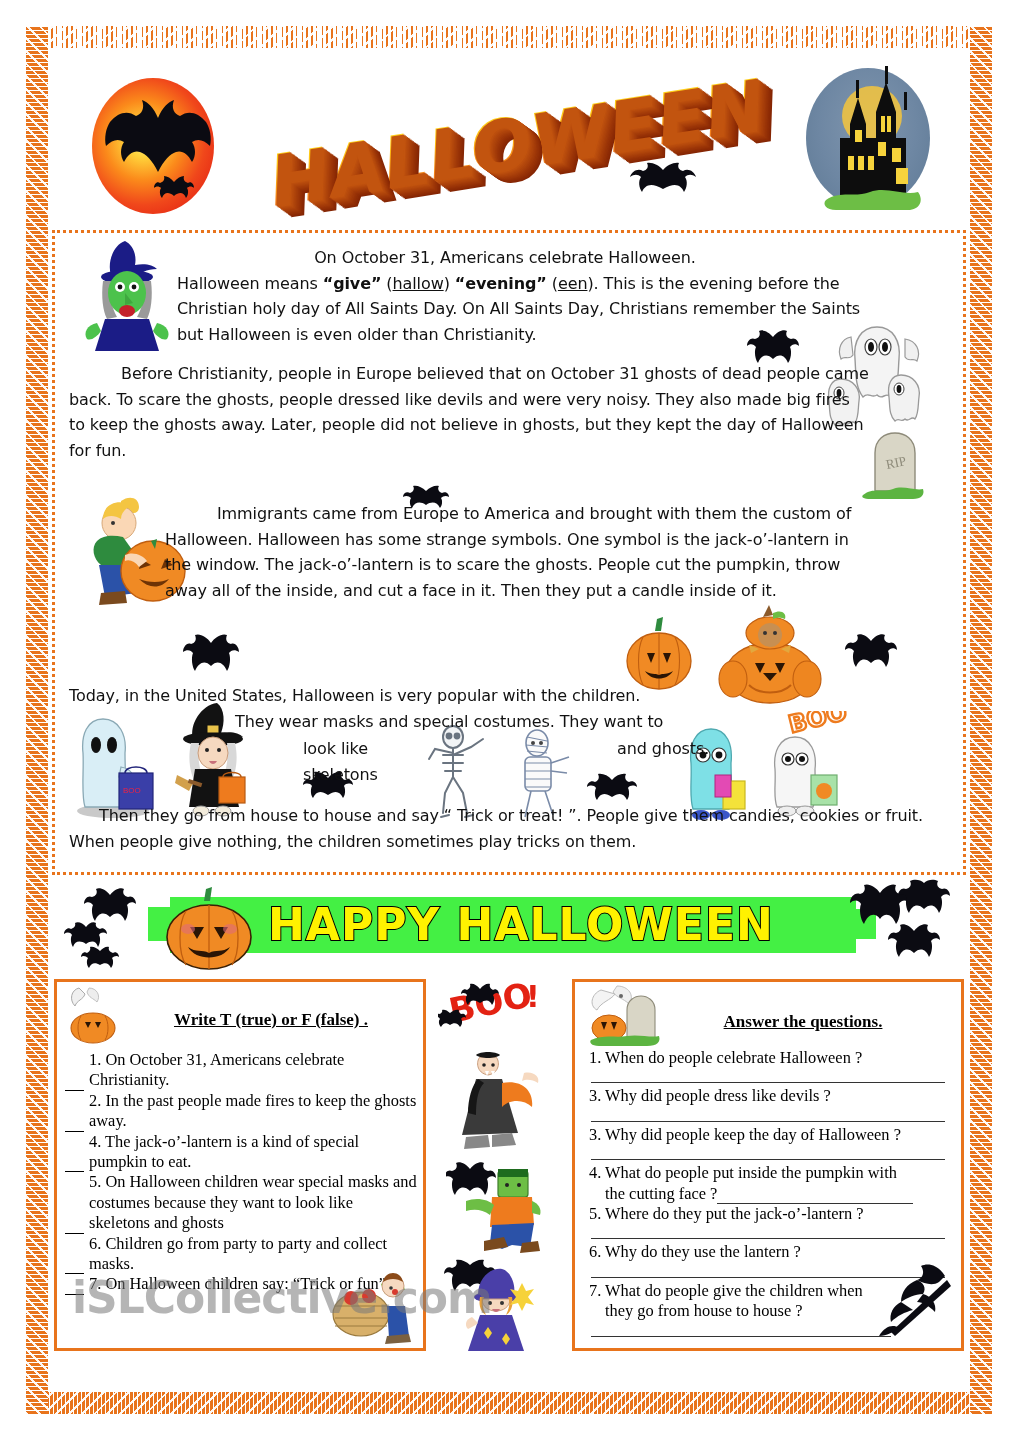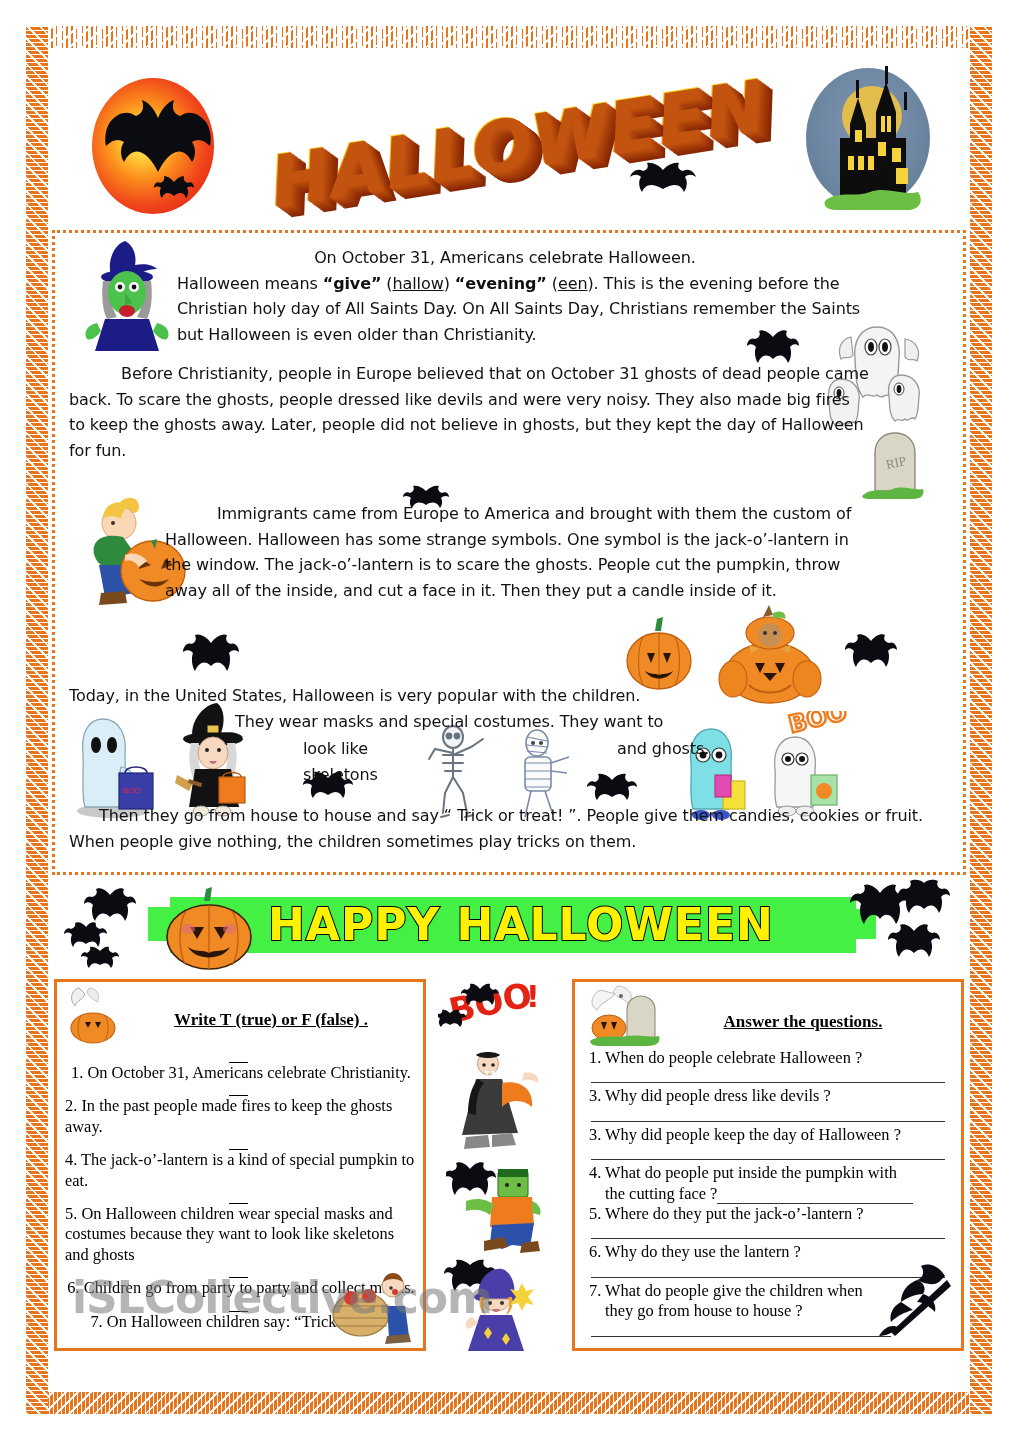--- a/index.html
+++ b/index.html
@@ -300,21 +300,21 @@
     color: #000;
     text-align: center;
   }
   .serif {
     font-family: "Liberation Serif", serif;
     font-size: 16.4px;
     line-height: 20.4px;
     color: #000;
   }
   .tf-list { margin: 0; padding: 0; list-style: none; }
-  .tf-item { display: flex; align-items: center; flex-direction: column; }
+  .tf-item { display: flex; align-items: flex-end; }
   .tf-blank {
     display: inline-block;
     width: 19px;
     border-bottom: 1.5px solid #000;
     margin-right: 5px;
     margin-top: 12px;
     flex: 0 0 auto;
   }
   .tf-txt { flex: 1 1 auto; }
   .q-item { margin-bottom: 0px; }

